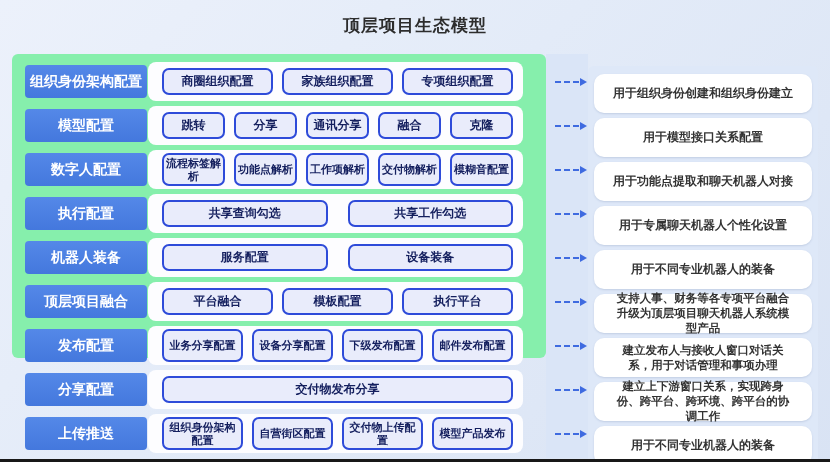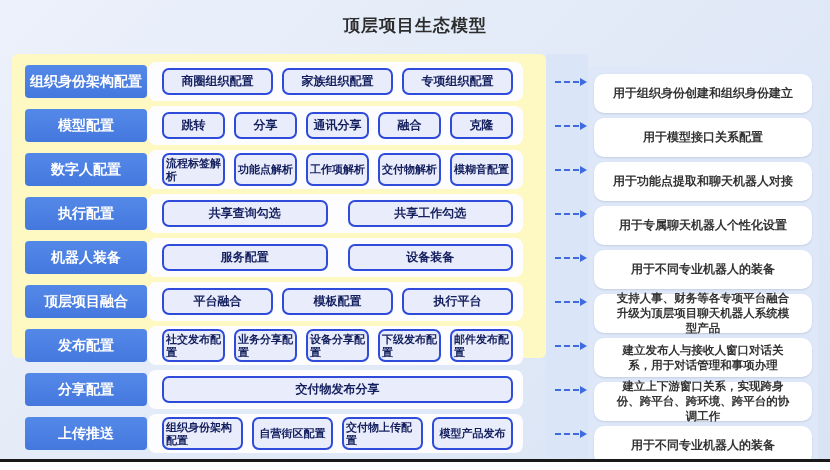--- a/index.html
+++ b/index.html
@@ -8,40 +8,40 @@
     font-family:"Liberation Sans","DejaVu Sans",sans-serif;
     background:linear-gradient(135deg,#ecf1fb 0%,#e3ebf8 45%,#d9e3f4 100%);
   }
   .title{
     position:absolute;top:14px;left:0;width:100%;text-align:center;
     font-size:17px;font-weight:bold;color:#2d2d2d;letter-spacing:1px;
   }
   
   .panel{
     position:absolute;left:12px;top:54px;width:534px;height:304px;
-    background:#fef9c3;border-radius:6px;box-sizing:border-box;padding-top:8px;
+    background:#86efac;border-radius:6px;box-sizing:border-box;padding-top:8px;
   }
   .row{height:39px;margin-bottom:5px;position:relative;}
   .cat{
     position:absolute;left:13px;top:3px;width:122px;height:33px;
     background:linear-gradient(180deg,#5488e8,#4478dd);border-radius:4px;
     color:#fff;font-weight:bold;font-size:14px;
     display:flex;align-items:center;justify-content:center;white-space:nowrap;
   }
   .rowbody{
     position:absolute;left:136px;top:0;width:375px;height:39px;
     background:#fdfdff;border-radius:8px;box-sizing:border-box;
     display:flex;align-items:center;gap:9px;padding:0 10px 0 14px;
   }
   .rowbody.wide2{gap:20px;}
   .btn{
     flex:1 1 0;height:27px;box-sizing:border-box;
     background:#e9ecfb;border:2px solid #2e4bd9;border-radius:7px;
     color:#141f5e;font-size:12px;font-weight:600;
-    display:flex;align-items:center;justify-content:center;
+    display:flex;align-items:center;justify-content:center;text-align:center;
     padding:0 2px;cursor:pointer;white-space:nowrap;
     font-family:"Liberation Sans","DejaVu Sans",sans-serif;
   }
   .rowbody.twoline .btn{
     height:33px;font-size:11px;line-height:1.15;white-space:normal;padding:1px 2px;
   }
   
   .strip{
     position:absolute;left:546px;top:54px;width:42px;height:404px;
     background:#dae5f7;box-sizing:border-box;padding-top:8px;
@@ -128,21 +128,20 @@
     <div class="rowbody">
       <div class="btn">平台融合</div>
       <div class="btn">模板配置</div>
       <div class="btn">执行平台</div>
     </div>
   </div>
 
   <div class="row">
     <div class="cat">发布配置</div>
     <div class="rowbody twoline">
-      <div class="btn">社交发布配置</div>
       <div class="btn">业务分享配置</div>
       <div class="btn">设备分享配置</div>
       <div class="btn">下级发布配置</div>
       <div class="btn">邮件发布配置</div>
     </div>
   </div>
 
   <div class="row">
     <div class="cat">分享配置</div>
     <div class="rowbody wide2">

